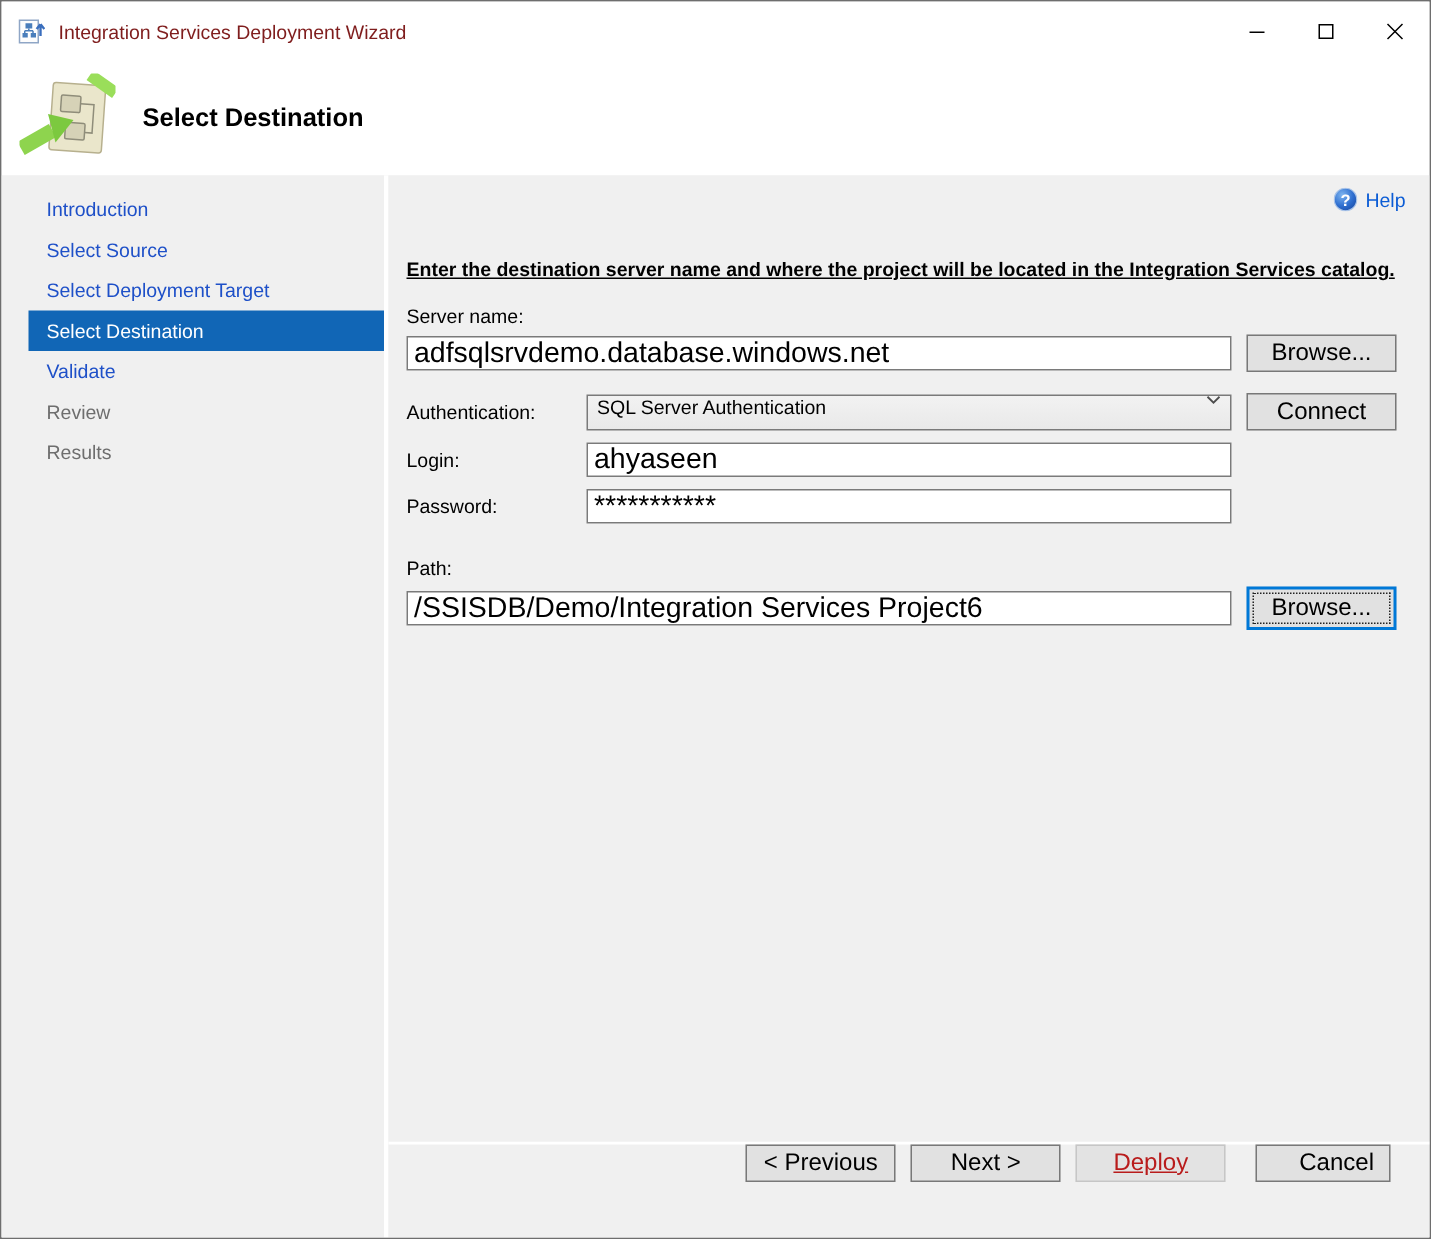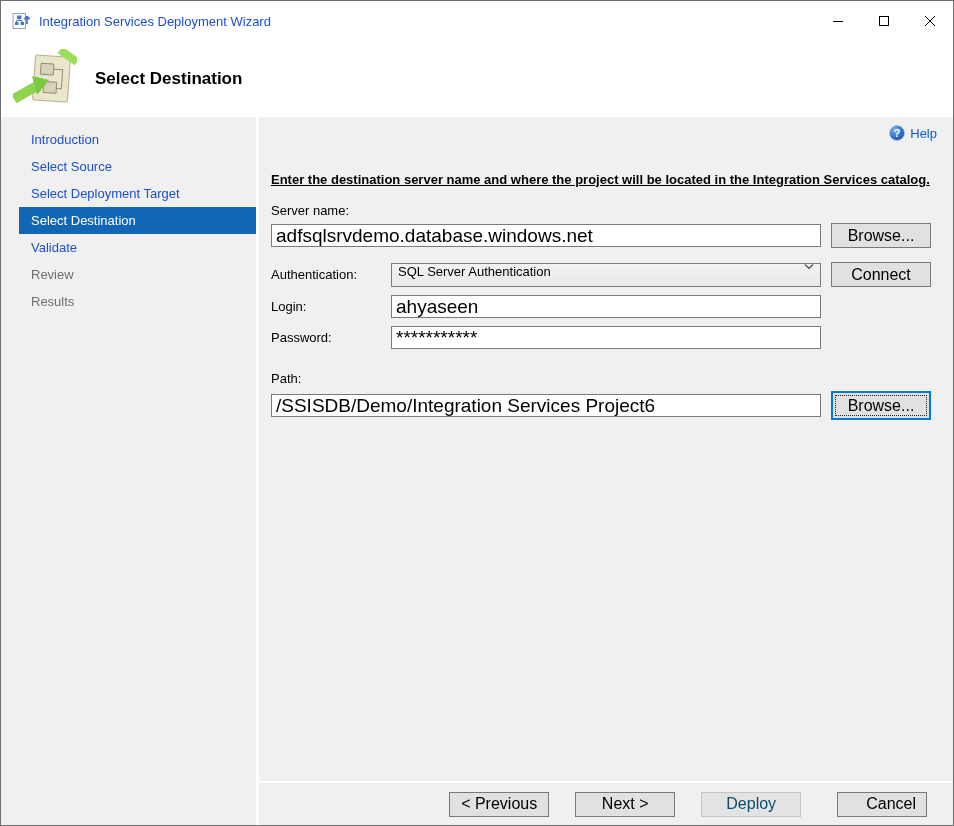--- a/index.html
+++ b/index.html
@@ -14,21 +14,21 @@
     position: relative; overflow: hidden;
   }
 
   
   .titlebar {
     height: 40px; background: #fff;
     display: flex; align-items: center;
     flex: 0 0 auto;
   }
   .titlebar-icon { margin-left: 10px; width: 20px; height: 20px; display: flex; align-items: center; justify-content: center; }
-  .titlebar-title { margin-left: 8px; font-size: 13px; color: #1d4ed8; }
+  .titlebar-title { margin-left: 8px; font-size: 13px; color: #7f1d1d; }
   .titlebar-controls { margin-left: auto; display: flex; height: 100%; }
   .tb-btn { width: 46px; height: 100%; display: flex; align-items: center; justify-content: center; cursor: default; }
 
   
   .header {
     height: 76px; background: #fff;
     display: flex; align-items: center;
     flex: 0 0 auto;
   }
   .header-icon { margin-left: 12px; width: 64px; height: 60px; }
@@ -83,41 +83,40 @@
   }
   .combo-text { flex: 1 1 auto; }
   .combo-chevron { flex: 0 0 auto; display: flex; align-items: center; }
 
   .btn {
     min-width: 100px; height: 25px;
     background: #e1e1e1; border: 1px solid #787878;
     font-family: "Liberation Sans", sans-serif; font-size: 16px; color: #000;
     cursor: pointer; padding: 0 10px;
   }
-  .btn.disabled { background: #e3e3e3; border-color: #c6c6c6; color: #0c4a6e; cursor: default; }
+  .btn.disabled { background: #e3e3e3; border-color: #c6c6c6; color: #b91c1c; cursor: default; text-decoration: underline; }
   .btn.focused {
     border: 2px solid #0078d7; height: 29px; position: relative;
   }
   .btn.focused::after {
     content: ""; position: absolute; inset: 2px; border: 1px dotted #222; pointer-events: none;
   }
 
   .gap10 { width: 10px; flex: 0 0 auto; }
   .mb14 { margin-bottom: 14px; }
   .mb8  { margin-bottom: 8px; }
   .mb22 { margin-bottom: 22px; }
 
   
   .footer {
-    flex: 0 0 auto; height: 44px;
+    flex: 0 0 auto; height: 64px;
     border-top: 2px solid #fff;
     background: #f0f0f0;
-    display: flex; align-items: center; justify-content: flex-end;
+    display: flex; justify-content: flex-end;
     padding-right: 26px;
-    gap: 16px;
   }
   .footer .btn { margin-left: 10px; }
   .footer .btn.cancel { margin-left: 20px; min-width: 82px; padding-left: 28px; }
 </style>
 </head>
 <body>
 
 <div class="window">
 
   <div class="titlebar">

